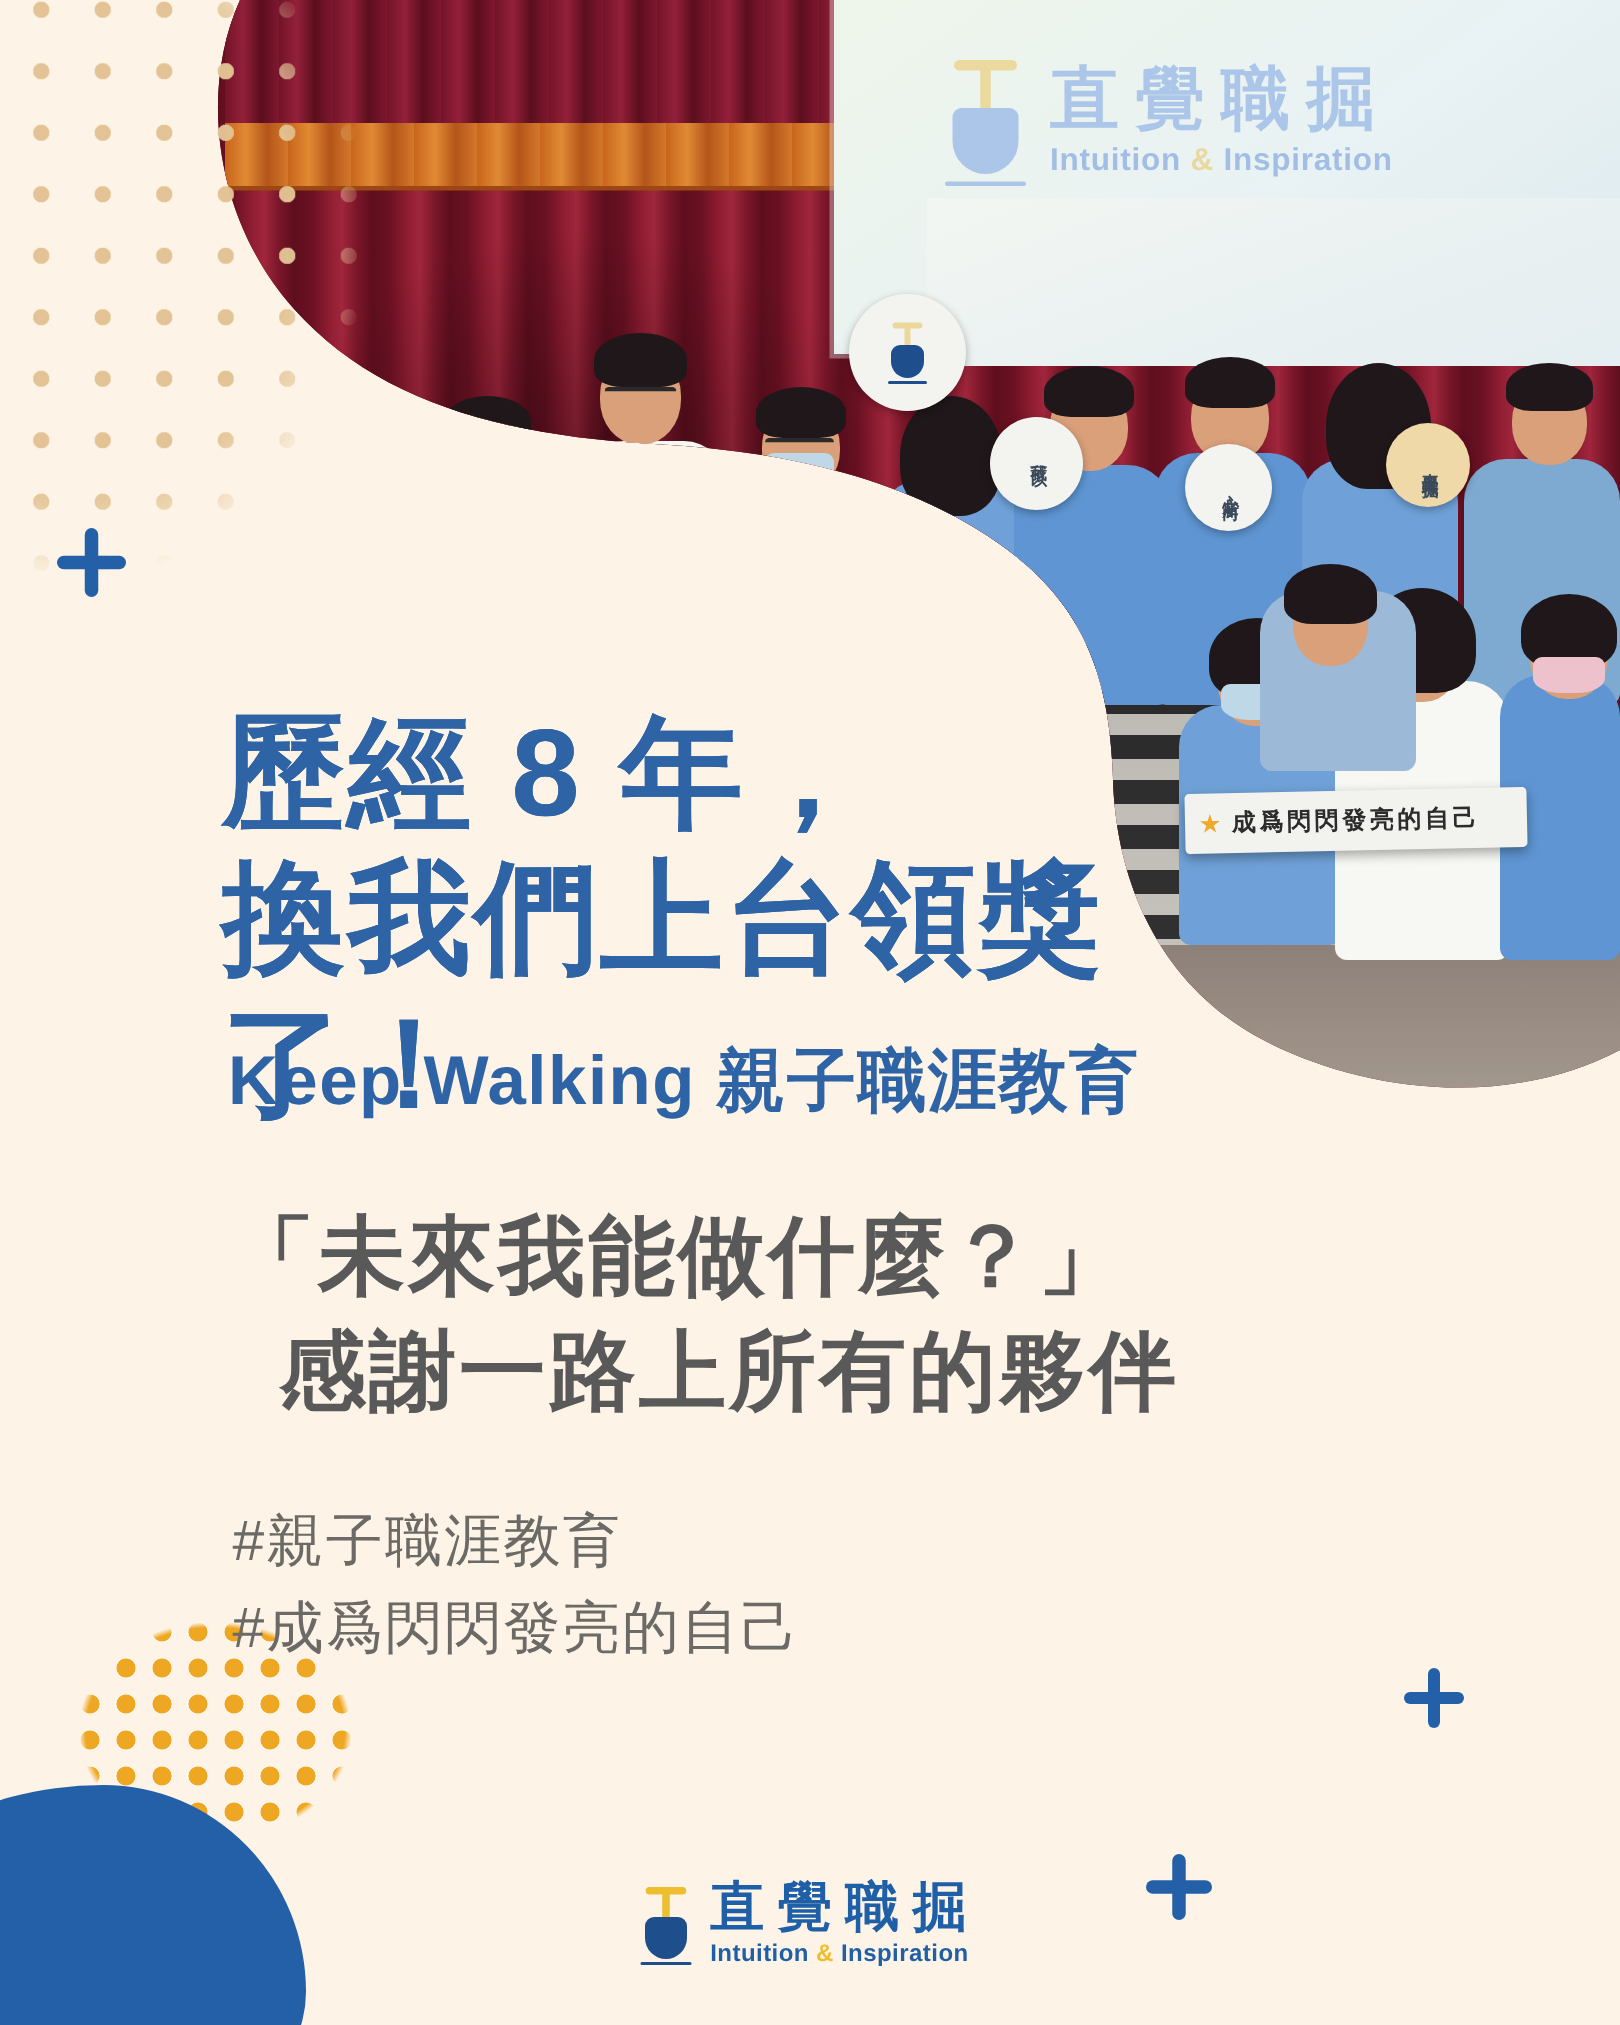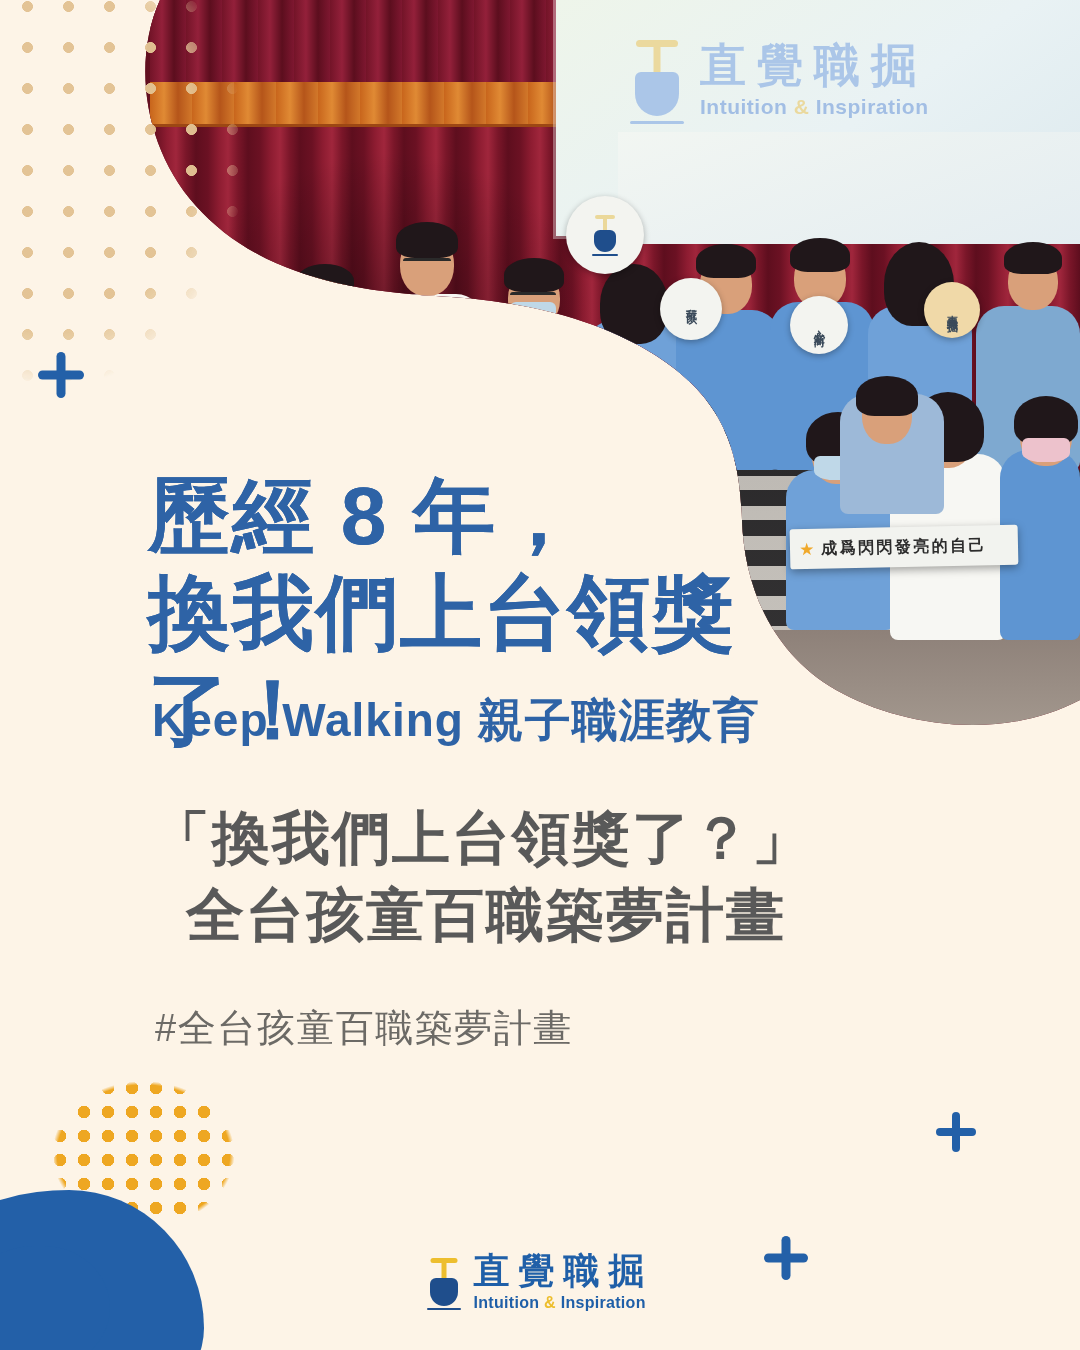--- a/index.html
+++ b/index.html
@@ -322,26 +322,27 @@
     </div>
 
     <div class="headline-layer">
       <div>歷經 8 年，</div>
       <div>換我們上台領獎了！</div>
     </div>
 
     <div class="subhead">Keep Walking 親子職涯教育</div>
 
     <div class="title2">
-      <span>「換我們上台領獎了？」</span>
-      <span class="ln2">全台孩童百職築夢計畫</span>
+      <span>「未來我能做什麼？」</span>
+      <span class="ln2">感謝一路上所有的夥伴</span>
     </div>
 
     <div class="tags">
-      <div>#全台孩童百職築夢計畫</div>
+      <div>#親子職涯教育</div>
+      <div>#成爲閃閃發亮的自己</div>
     </div>
 
     <div class="footer-logo">
       <div class="shovel fc small">
         <span class="tbar"></span>
           <span class="handle"></span>
         <span class="blade"></span>
           <span class="ground"></span>
       </div>
       <div>

